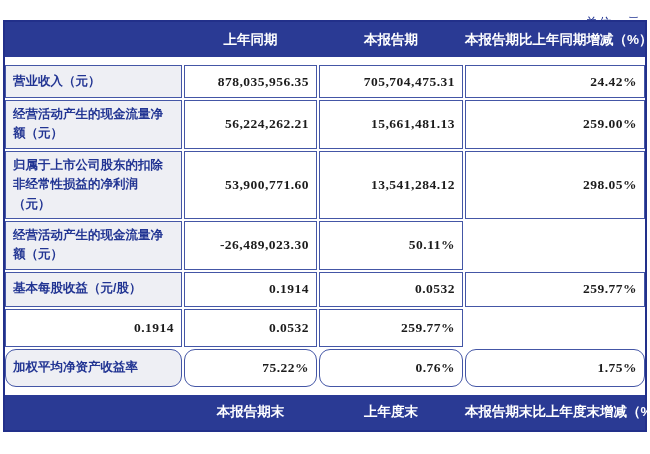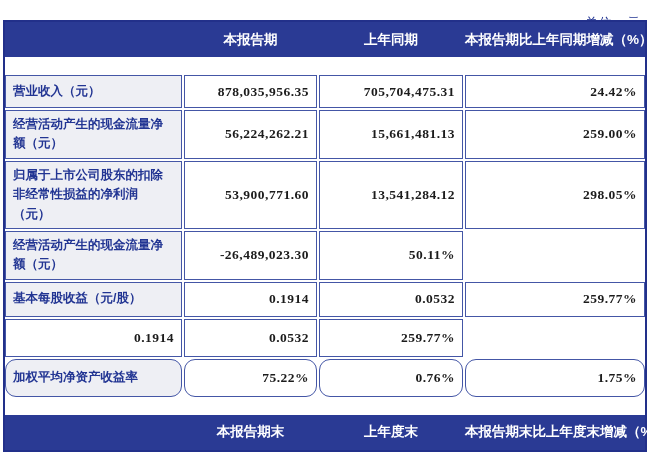--- a/index.html
+++ b/index.html
@@ -33,21 +33,21 @@
     height:35px;
     align-items:stretch;
   }
   .hcell{
     display:flex;align-items:center;justify-content:center;
     color:#ffffff;font-weight:bold;font-size:13.5px;
     white-space:nowrap;
   }
   .tbody{
     display:flex;flex-direction:column;row-gap:2px;
-    padding:18px 0;
+    padding:8px 0;
     background:#ffffff;
   }
   .trow{
     display:grid;
     grid-template-columns:177px 133px 144px 1fr;
     column-gap:2px;
     background:#ffffff;
   }
   .cell{
     border:1px solid var(--cell-border);
@@ -77,22 +77,22 @@
 </style>
 </head>
 <body>
 
 <div class="unit-label">单位：元</div>
 
 <div class="fin-table">
 
   <div class="hrow">
     <div class="hcell"></div>
+    <div class="hcell">上年同期</div>
     <div class="hcell">本报告期</div>
-    <div class="hcell">上年同期</div>
     <div class="hcell">本报告期比上年同期增减（%）</div>
   </div>
 
   <div class="tbody">
     <div class="trow">
       <div class="cell label h-r1">营业收入（元）</div>
       <div class="cell num h-r1">878,035,956.35</div>
       <div class="cell num h-r1">705,704,475.31</div>
       <div class="cell num h-r1">24.42%</div>
     </div>

